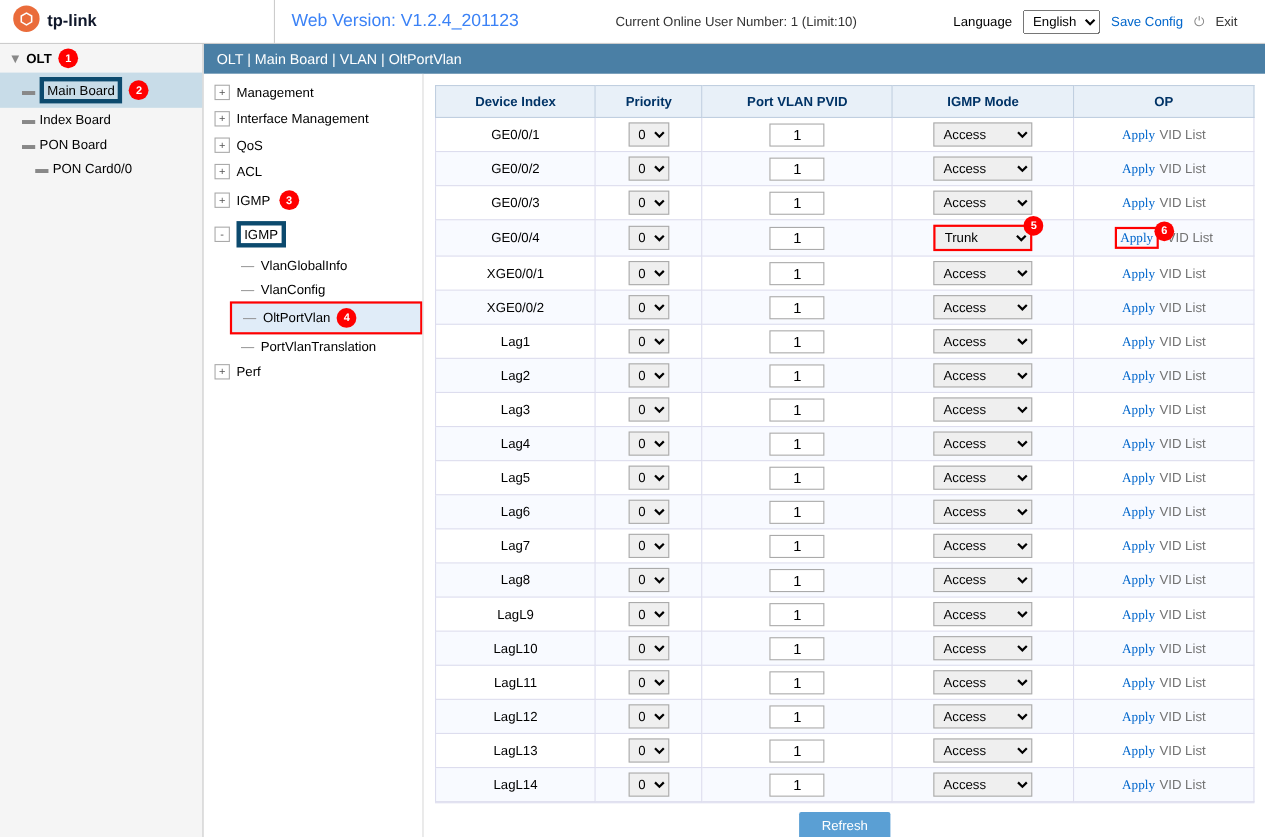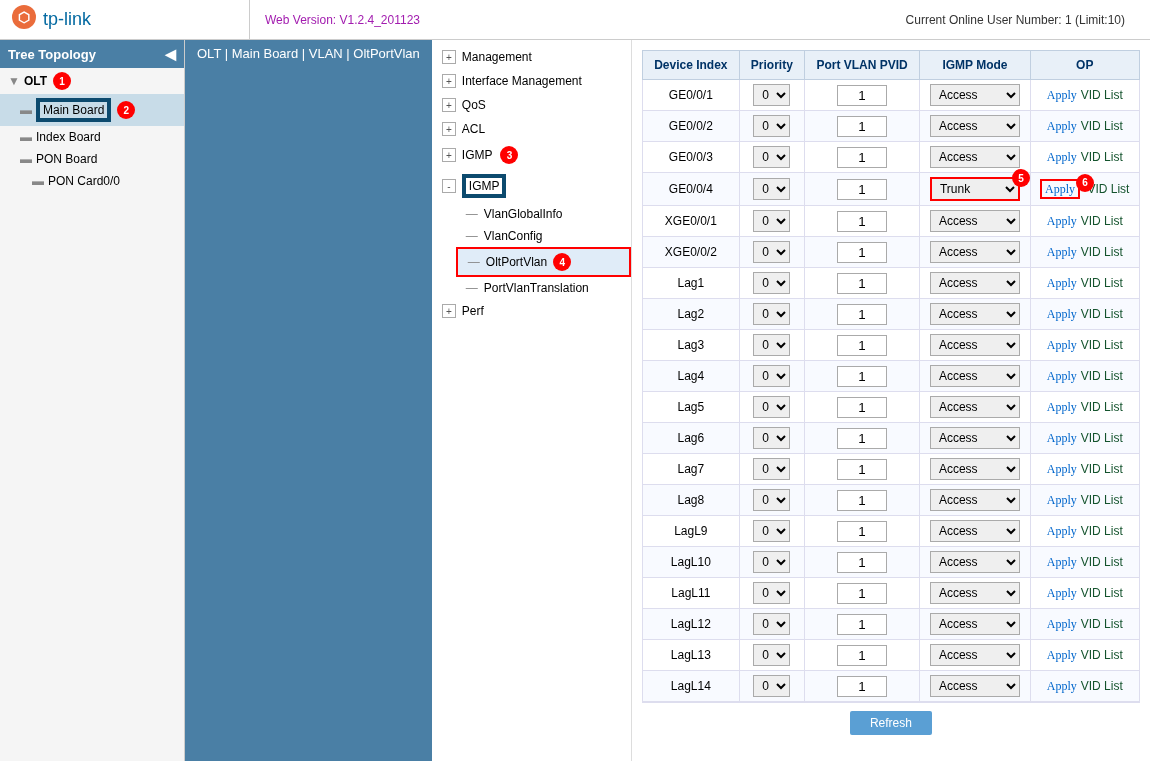--- a/index.html
+++ b/index.html
@@ -21,32 +21,32 @@
       border-right: 1px solid #ccc;
       height: 100%;
       padding-right: 10px;
     }
     .logo-icon {
       color: #e63;
       font-size: 22px;
       margin-right: 5px;
     }
     .logo-text {
-      font-size: 18px;
-      font-weight: normal;
-      color: #0369a1;
+      font-size: 15px;
+      font-weight: bold;
+      color: #0f172a;
     }
     .header-info {
       flex: 1;
       display: flex;
       align-items: center;
       justify-content: space-between;
       padding: 0 15px;
     }
-    .header-version { color: #a21caf; font-size: 12px; }
+    .header-version { color: #3b82f6; font-size: 16px; }
     .header-online { color: #333; font-size: 12px; }
     .header-right { display: flex; align-items: center; gap: 10px; }
     .lang-select { font-size: 12px; padding: 2px 4px; }
     .save-config { color: #0066cc; text-decoration: none; font-size: 12px; }
 
     
     .main-layout {
       display: flex;
       height: calc(761px - 40px);
     }
@@ -99,20 +99,21 @@
       border: 4px solid #0c4a6e;
       padding: 1px 3px;
     }
     .indent1 { padding-left: 16px; }
     .indent2 { padding-left: 28px; }
 
     
     .content {
       flex: 1;
       display: flex;
+      flex-direction: column;
       overflow: hidden;
     }
     .breadcrumb-bar {
       background: #4a7fa5;
       color: white;
       padding: 6px 12px;
       font-size: 13px;
     }
 
     
@@ -202,21 +203,21 @@
     .vlan-select {
       border: 1px solid #aaa;
       padding: 2px 4px;
       font-size: 12px;
       min-width: 90px;
     }
     .vlan-select.trunk-highlight {
       border: 2px solid red;
     }
     .apply-link { color: #0066cc; text-decoration: none; cursor: pointer; margin-right: 4px; font-family: Liberation Serif, serif; }
-    .vidlist-link { color: #14532d; text-decoration: none; cursor: pointer; }
+    .vidlist-link { color: #737373; text-decoration: none; cursor: pointer; }
     .apply-box { border: 2px solid red; padding: 1px 3px; }
     .refresh-btn {
       background: #5a9fd4;
       color: white;
       border: none;
       padding: 5px 20px;
       cursor: pointer;
       font-size: 12px;
       border-radius: 2px;
     }
@@ -235,30 +236,35 @@
       <svg width="28" height="28" viewBox="0 0 28 28">
         <circle cx="14" cy="14" r="12" fill="#e85c26" opacity="0.9"></circle>
         <text x="14" y="19" text-anchor="middle" fill="white" font-size="14" font-weight="bold">⬡</text>
       </svg>
     </span>
     <span class="logo-text">tp-link</span>
   </div>
   <div class="header-info">
     <span class="header-version">Web Version: V1.2.4_201123</span>
     <span class="header-online">Current Online User Number: 1 (Limit:10)</span>
+    <div class="header-right">
+      <span>Language</span>
+      <select class="lang-select">
+        <option>English</option>
+      </select>
+      <a class="save-config">Save Config</a>
+      <span style="color:#888;">⏻</span>
+      <span style="cursor:pointer;color:#333;">Exit</span>
+    </div>
   </div>
 </div>
 
 <div class="main-layout">
 
   <div class="sidebar">
-    <div class="sidebar-title">
-      <span>Tree Topology</span>
-      <span class="sidebar-toggle">◀</span>
-    </div>
 
     <div class="tree-item indent0" style="padding-left:8px;">
       <span style="color:#888;">▼</span>
       <span style="font-weight:bold;">OLT</span>
       <span class="badge">1</span>
     </div>
 
     <div class="tree-item indent1" style="padding-left:20px; background:#c8dce8;">
       <span style="color:#888;">▬</span>
       <span class="tree-box">Main Board</span>

